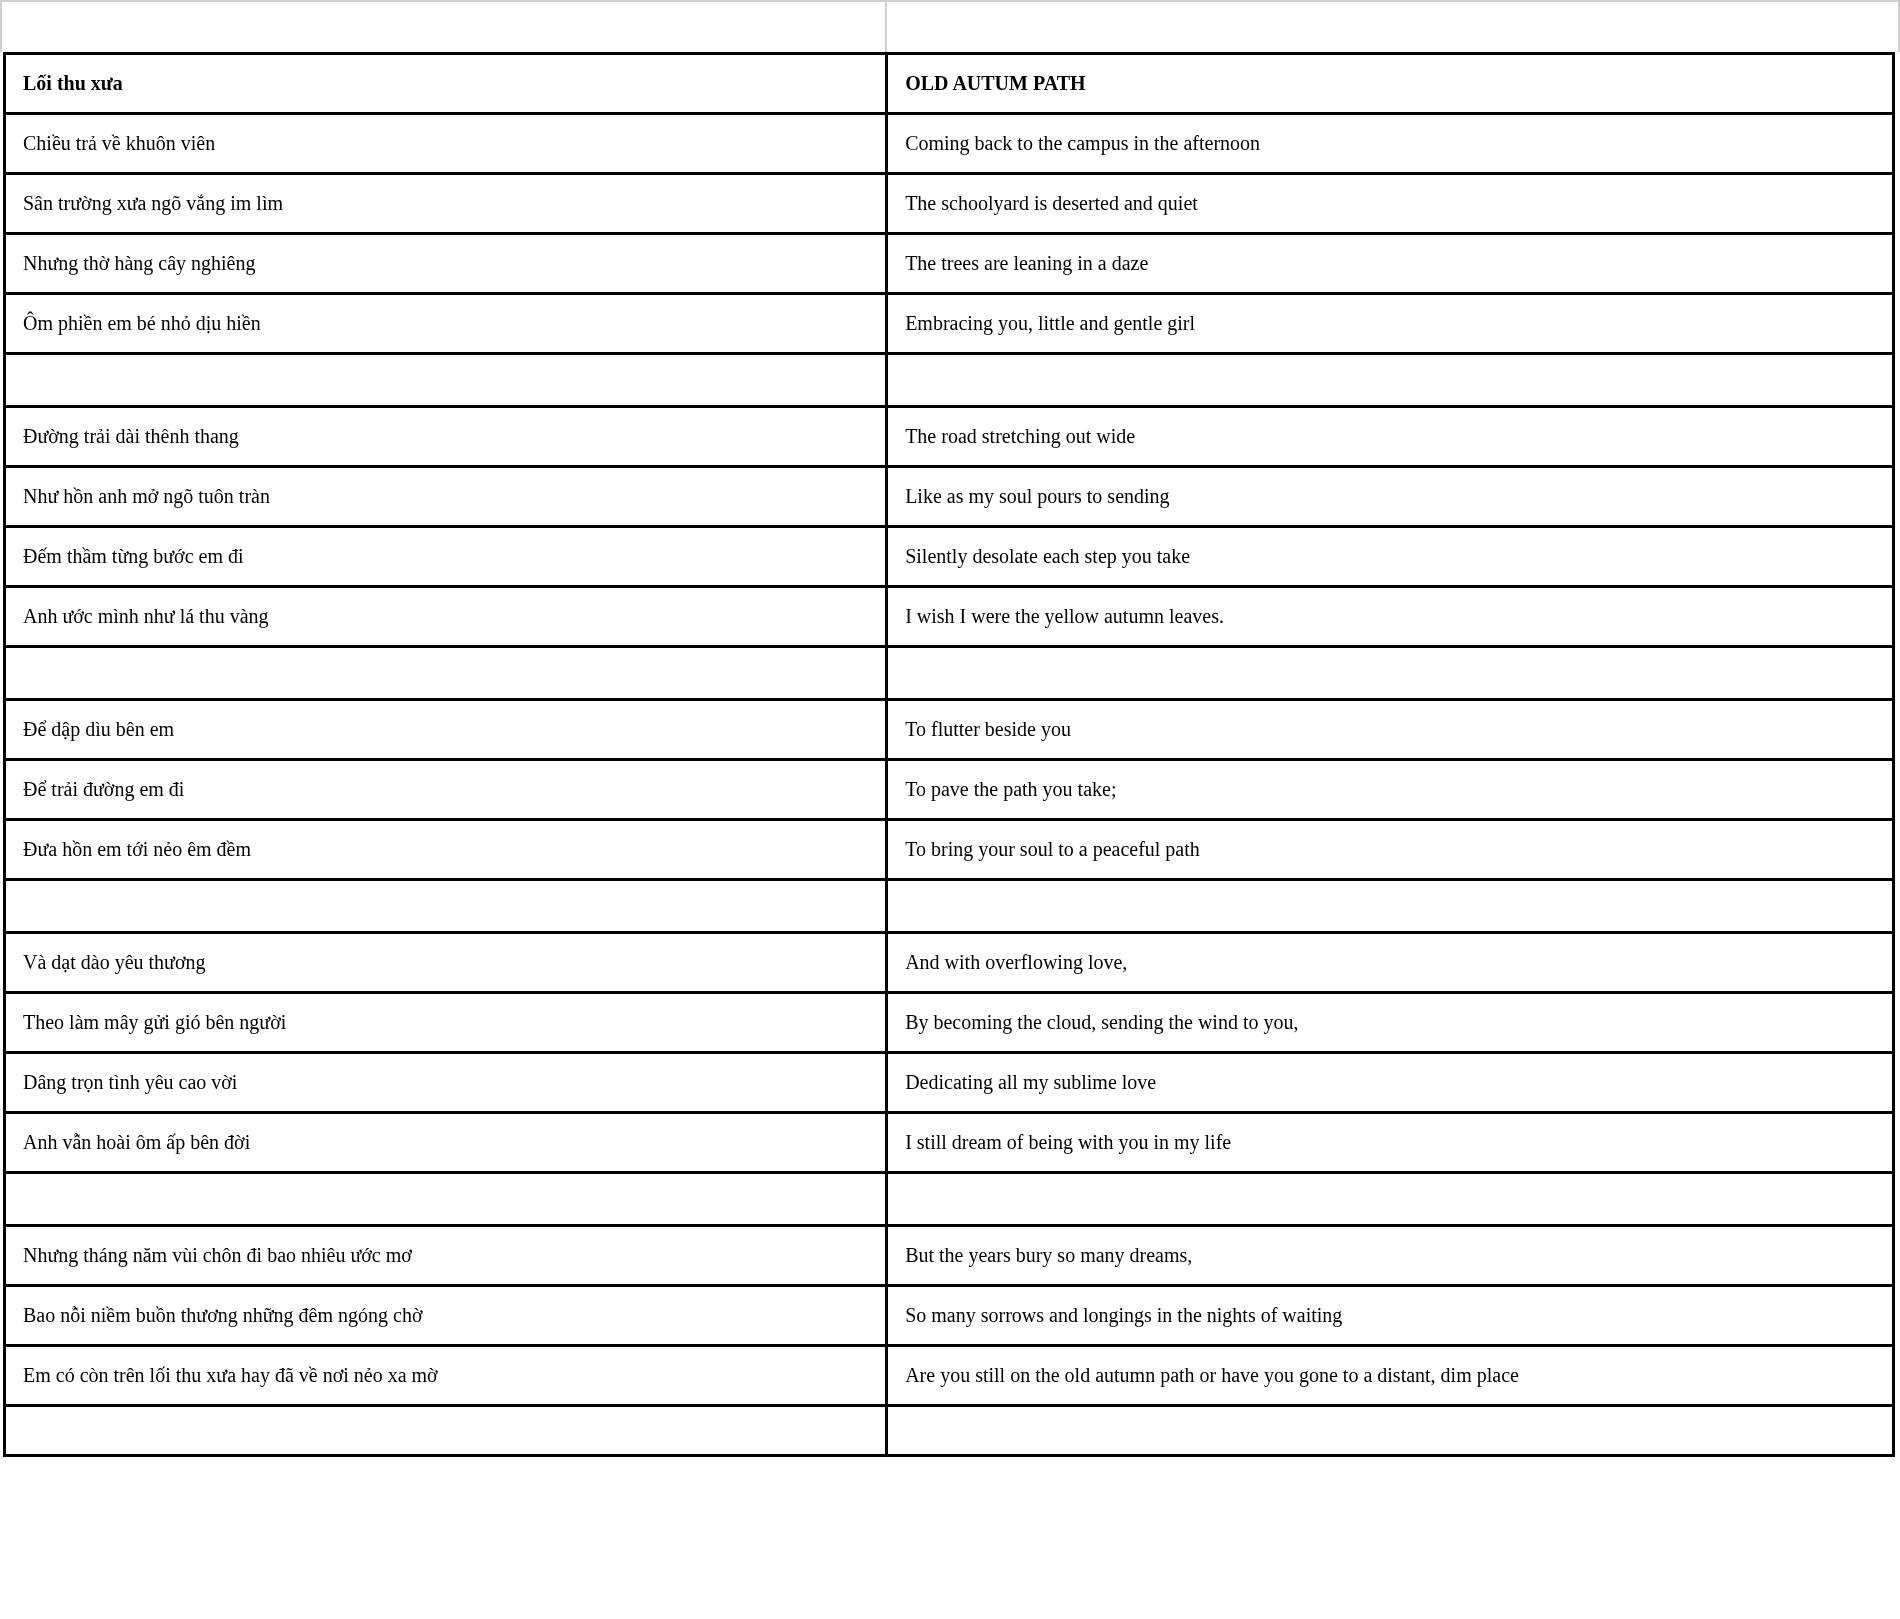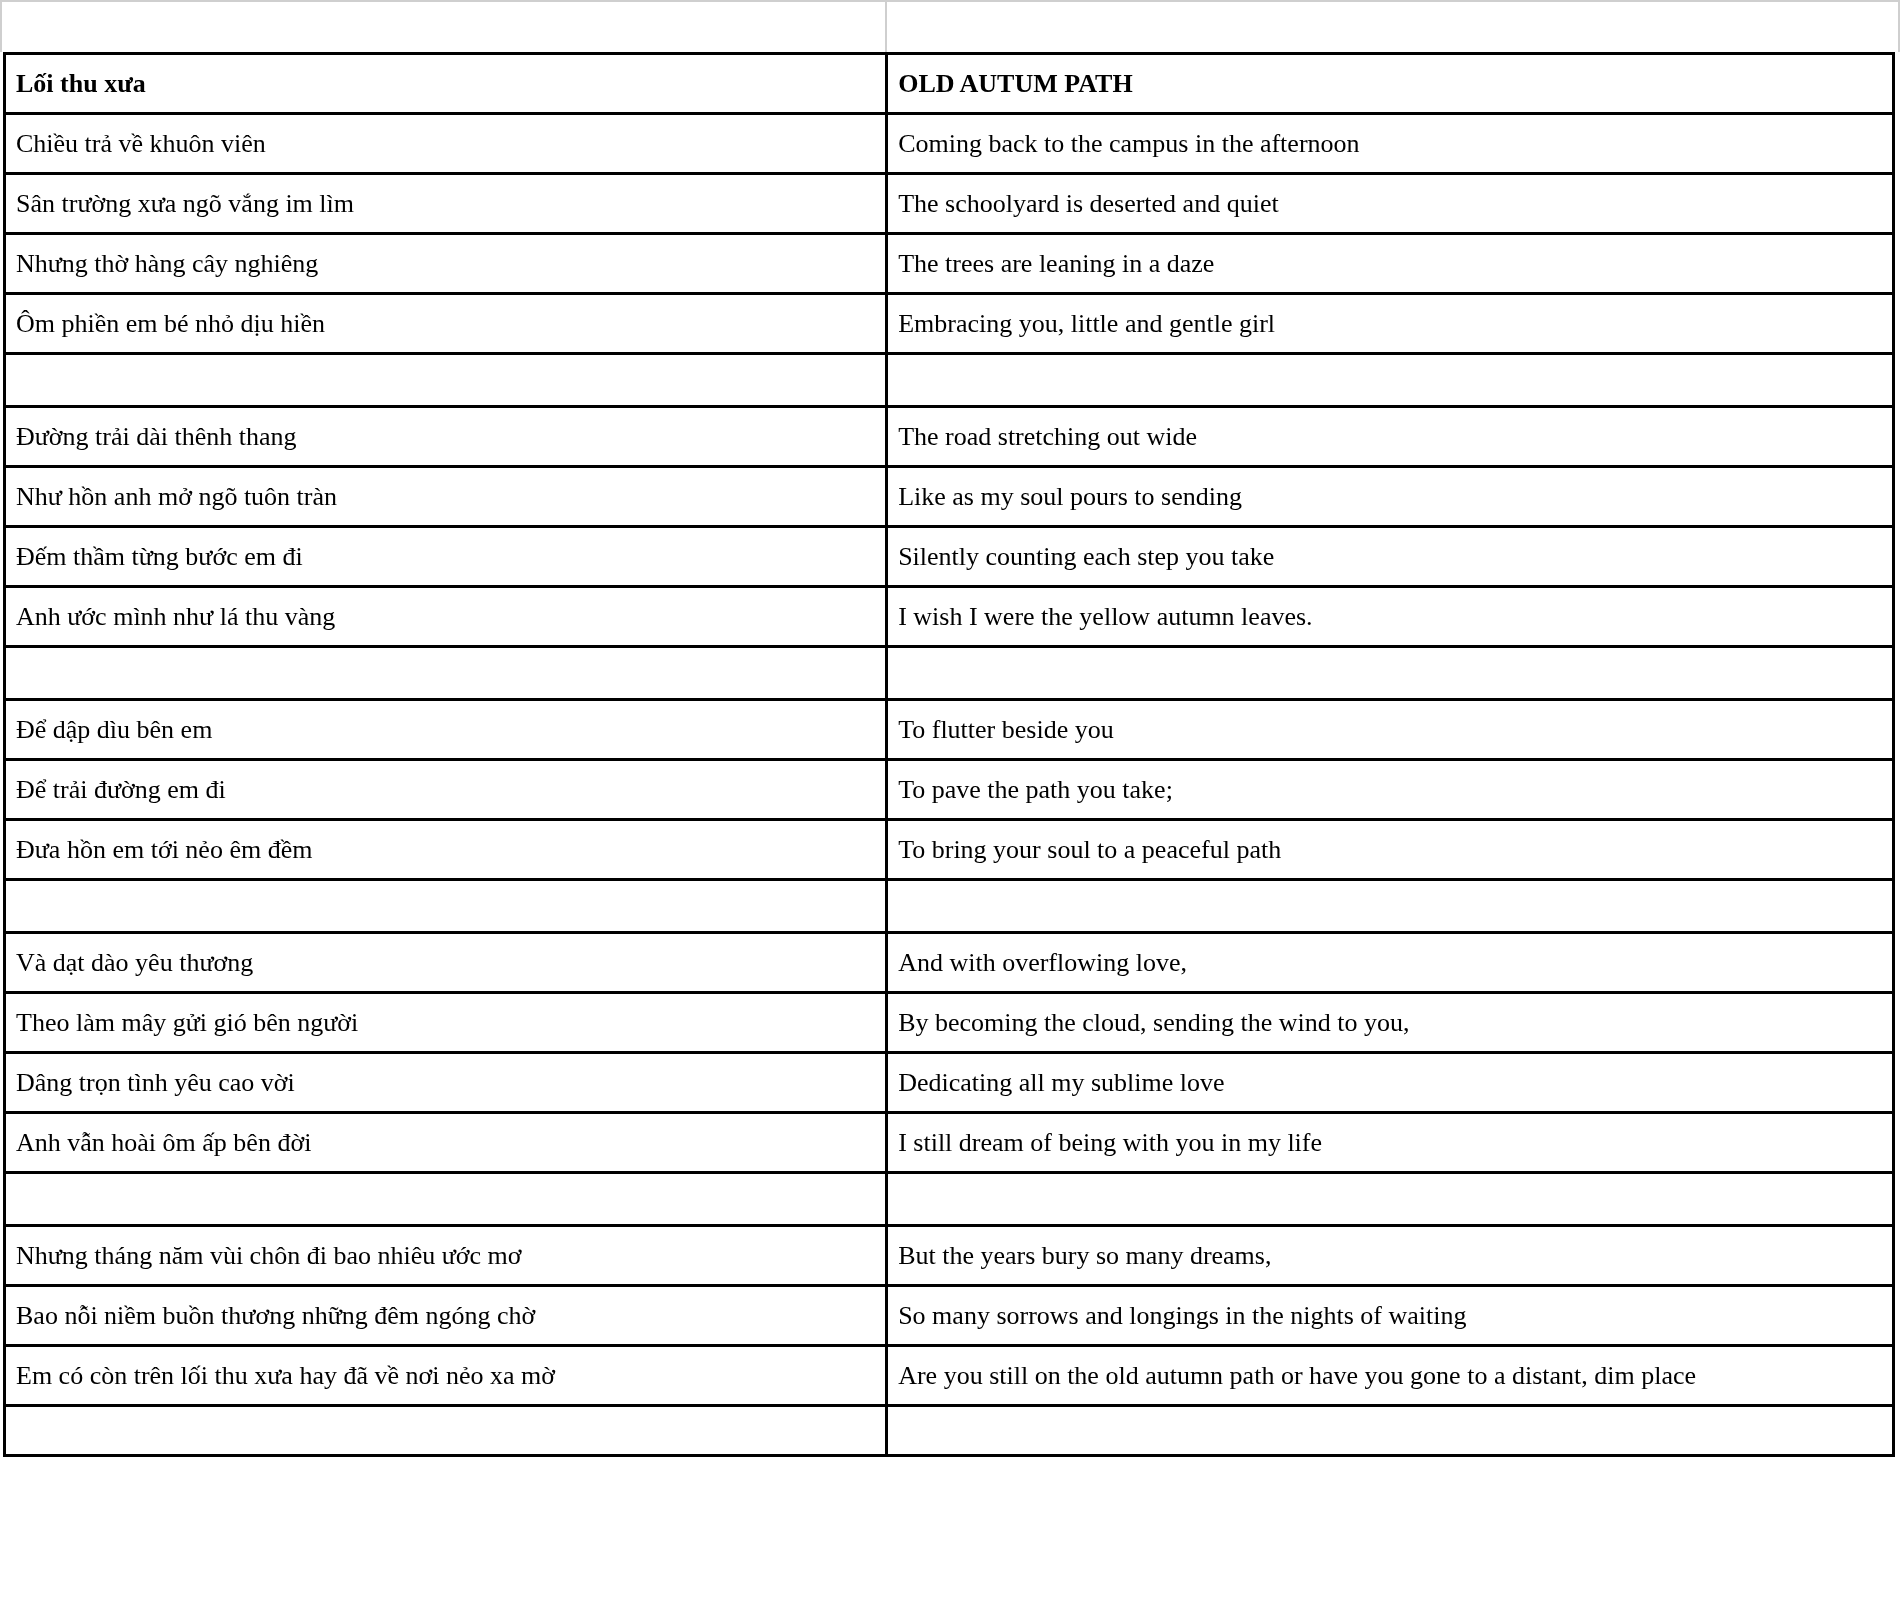--- a/index.html
+++ b/index.html
@@ -39,23 +39,23 @@
     border-collapse: collapse;
     table-layout: fixed;
     width: 1892px;
     margin-left: 3px;
     background: #ffffff;
   }
   table.lyrics-table col.col-vi { width: 46.7%; }
   table.lyrics-table col.col-en { width: 53.3%; }
   table.lyrics-table td {
     border: 3px solid #000000;
-    font-size: 26px;
+    font-size: 20px;
     line-height: 57px;
-    padding: 0 10px;
+    padding: 0 17px;
     vertical-align: top;
     height: 57px;
     overflow: hidden;
     word-wrap: break-word;
   }
   tr.header-row td {
     font-weight: bold;
     height: 57px;
   }
   tr.empty-row td {
@@ -109,21 +109,21 @@
         <tr class="content-row">
           <td>Đường trải dài thênh thang</td>
           <td>The road stretching out wide</td>
         </tr>
         <tr class="content-row">
           <td>Như hồn anh mở ngõ tuôn tràn</td>
           <td>Like as my soul pours to sending</td>
         </tr>
         <tr class="content-row">
           <td>Đếm thầm từng bước em đi</td>
-          <td>Silently counting each step you take</td>
+          <td>Silently desolate each step you take</td>
         </tr>
         <tr class="content-row">
           <td>Anh ước mình như lá thu vàng</td>
           <td>I wish I were the yellow autumn leaves.</td>
         </tr>
         <tr class="empty-row">
           <td></td>
           <td></td>
         </tr>
         <tr class="content-row">

